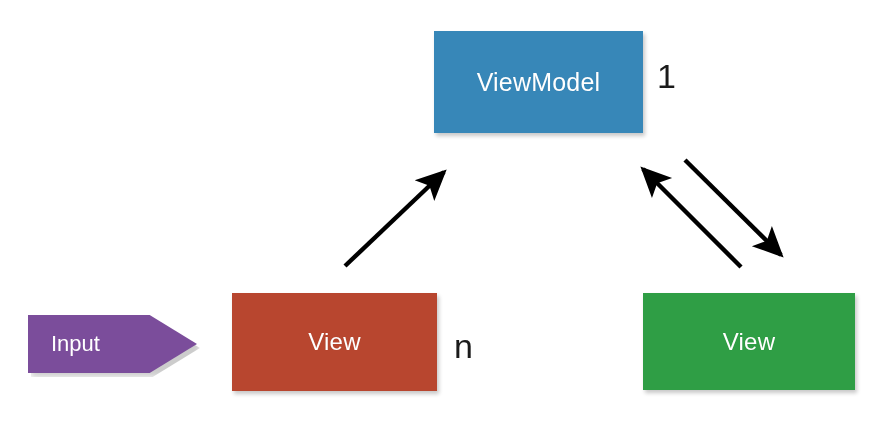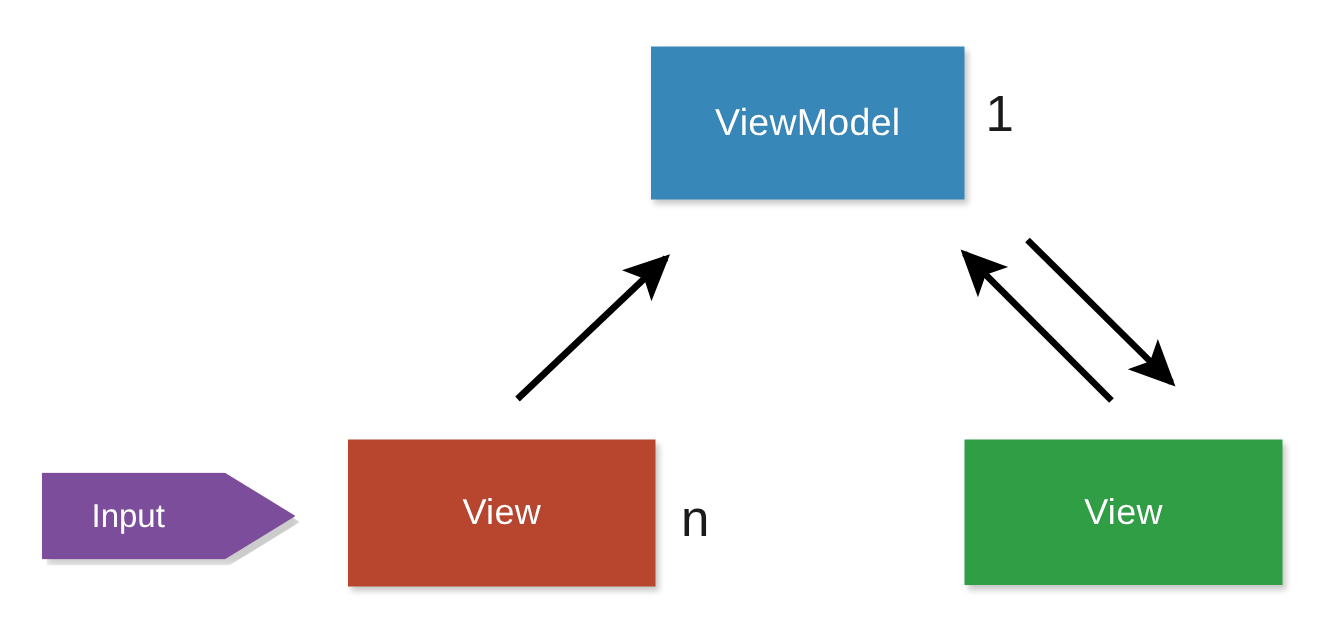--- a/index.html
+++ b/index.html
@@ -78,21 +78,21 @@
     align-items: center;
     justify-content: flex-start;
     color: #ffffff;
     font-size: 22px;
     font-weight: 300;
     box-shadow: none;
   }
   #node-input .node-label {
     display: block;
     line-height: 1;
-    padding-left: 33px;
+    padding-left: 23px;
   }
   
   #node-input-shadow {
     position: absolute;
     left: 31px;
     top: 319px;
     width: 169px;
     height: 58px;
     background-color: rgba(0,0,0,0.20);
     -webkit-clip-path: polygon(0 0, 72% 0, 100% 50%, 72% 100%, 0 100%);

